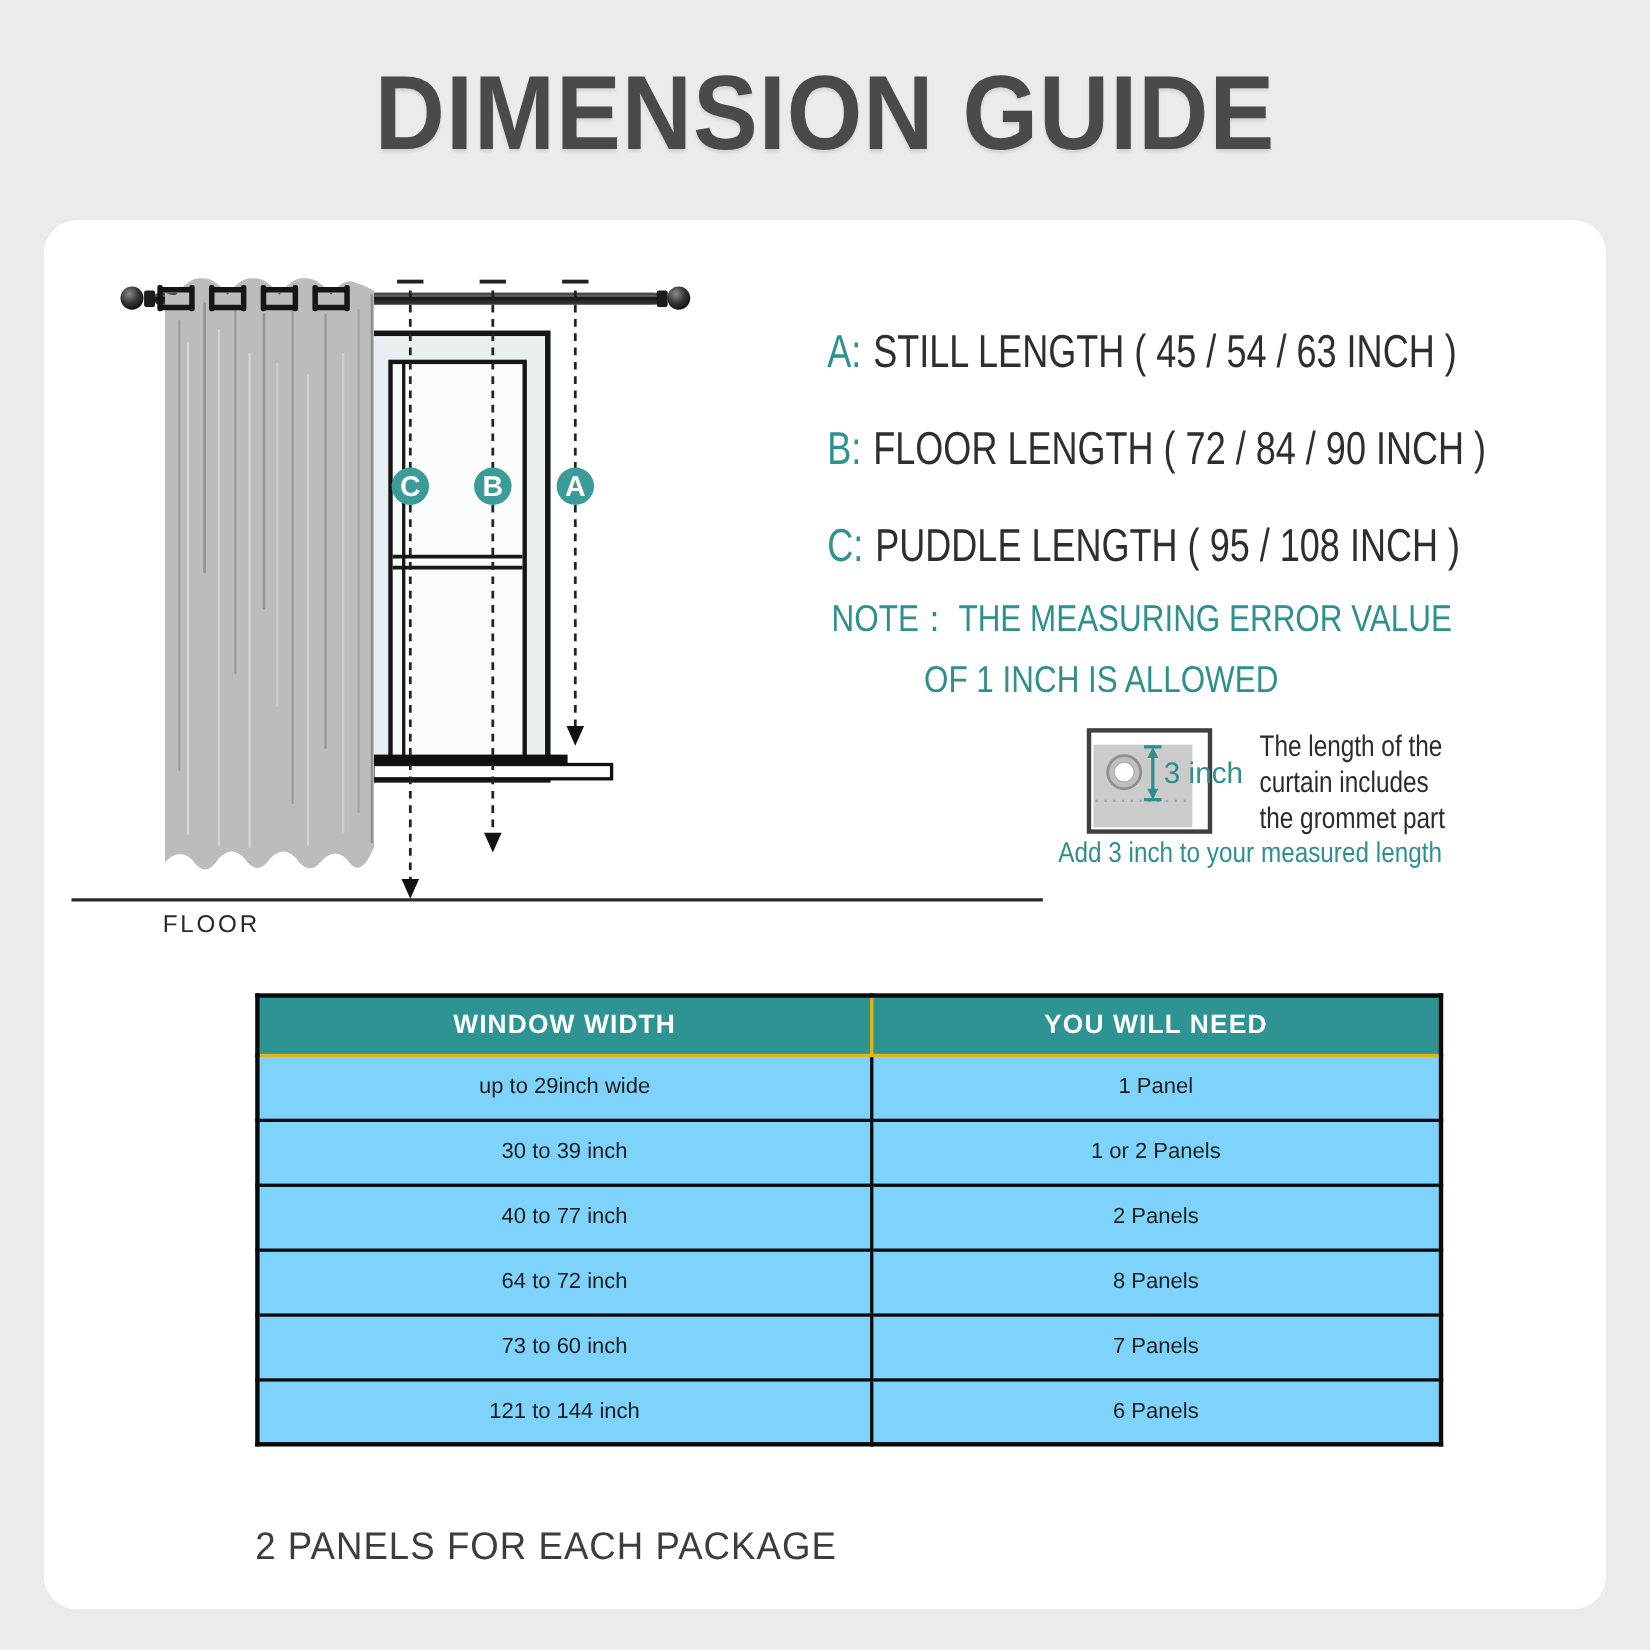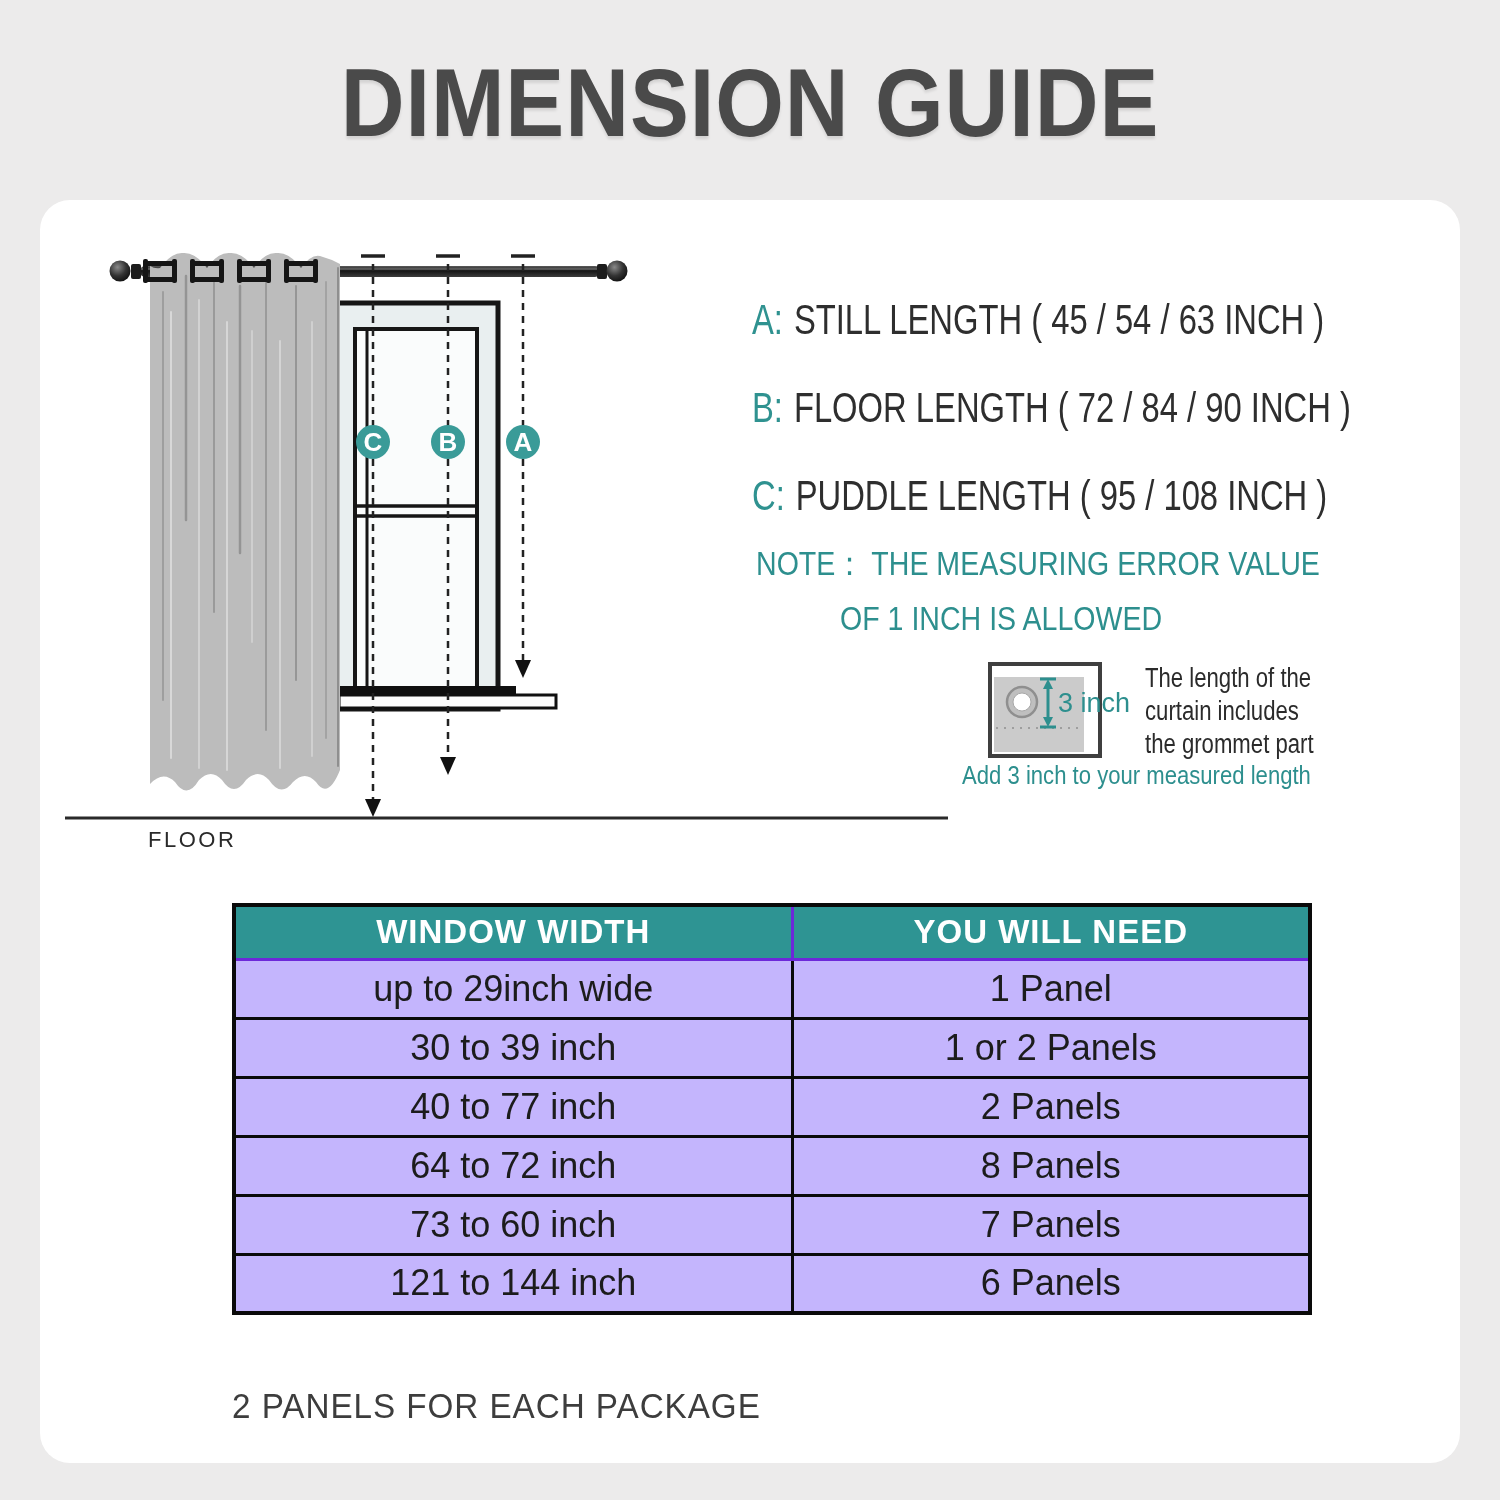--- a/index.html
+++ b/index.html
@@ -46,25 +46,25 @@
     transform:scaleX(0.85);transform-origin:left top;
   }
 
   
   .panels-table{
     position:absolute;left:192px;top:703px;
     border-collapse:collapse;width:1076px;table-layout:fixed;
     border:4px solid #0A0A0A;
   }
   .panels-table th{
-    background:#2E9493;color:#FFFFFF;font-size:33px;font-weight:700;
-    letter-spacing:1px;height:54px;border:3px solid #6d28d9;text-align:center;
+    background:#2E9493;color:#FFFFFF;font-size:24px;font-weight:700;
+    letter-spacing:1px;height:54px;border:3px solid #eab308;text-align:center;
   }
   .panels-table td{
-    background:#c4b5fd;color:#1C1C1C;font-size:36px;height:59px;
+    background:#7dd3fc;color:#1C1C1C;font-size:20px;height:59px;
     border:3px solid #0A0A0A;text-align:center;margin-top:35px;
   }
   .col-width{width:558px;}
   .col-need{width:518px;}
 
   .footer-note{
     position:absolute;left:192px;top:1186px;
     font-size:35px;color:#3D3D3D;letter-spacing:1px;white-space:nowrap;
     transform:scaleX(0.95);transform-origin:left top;
   }

